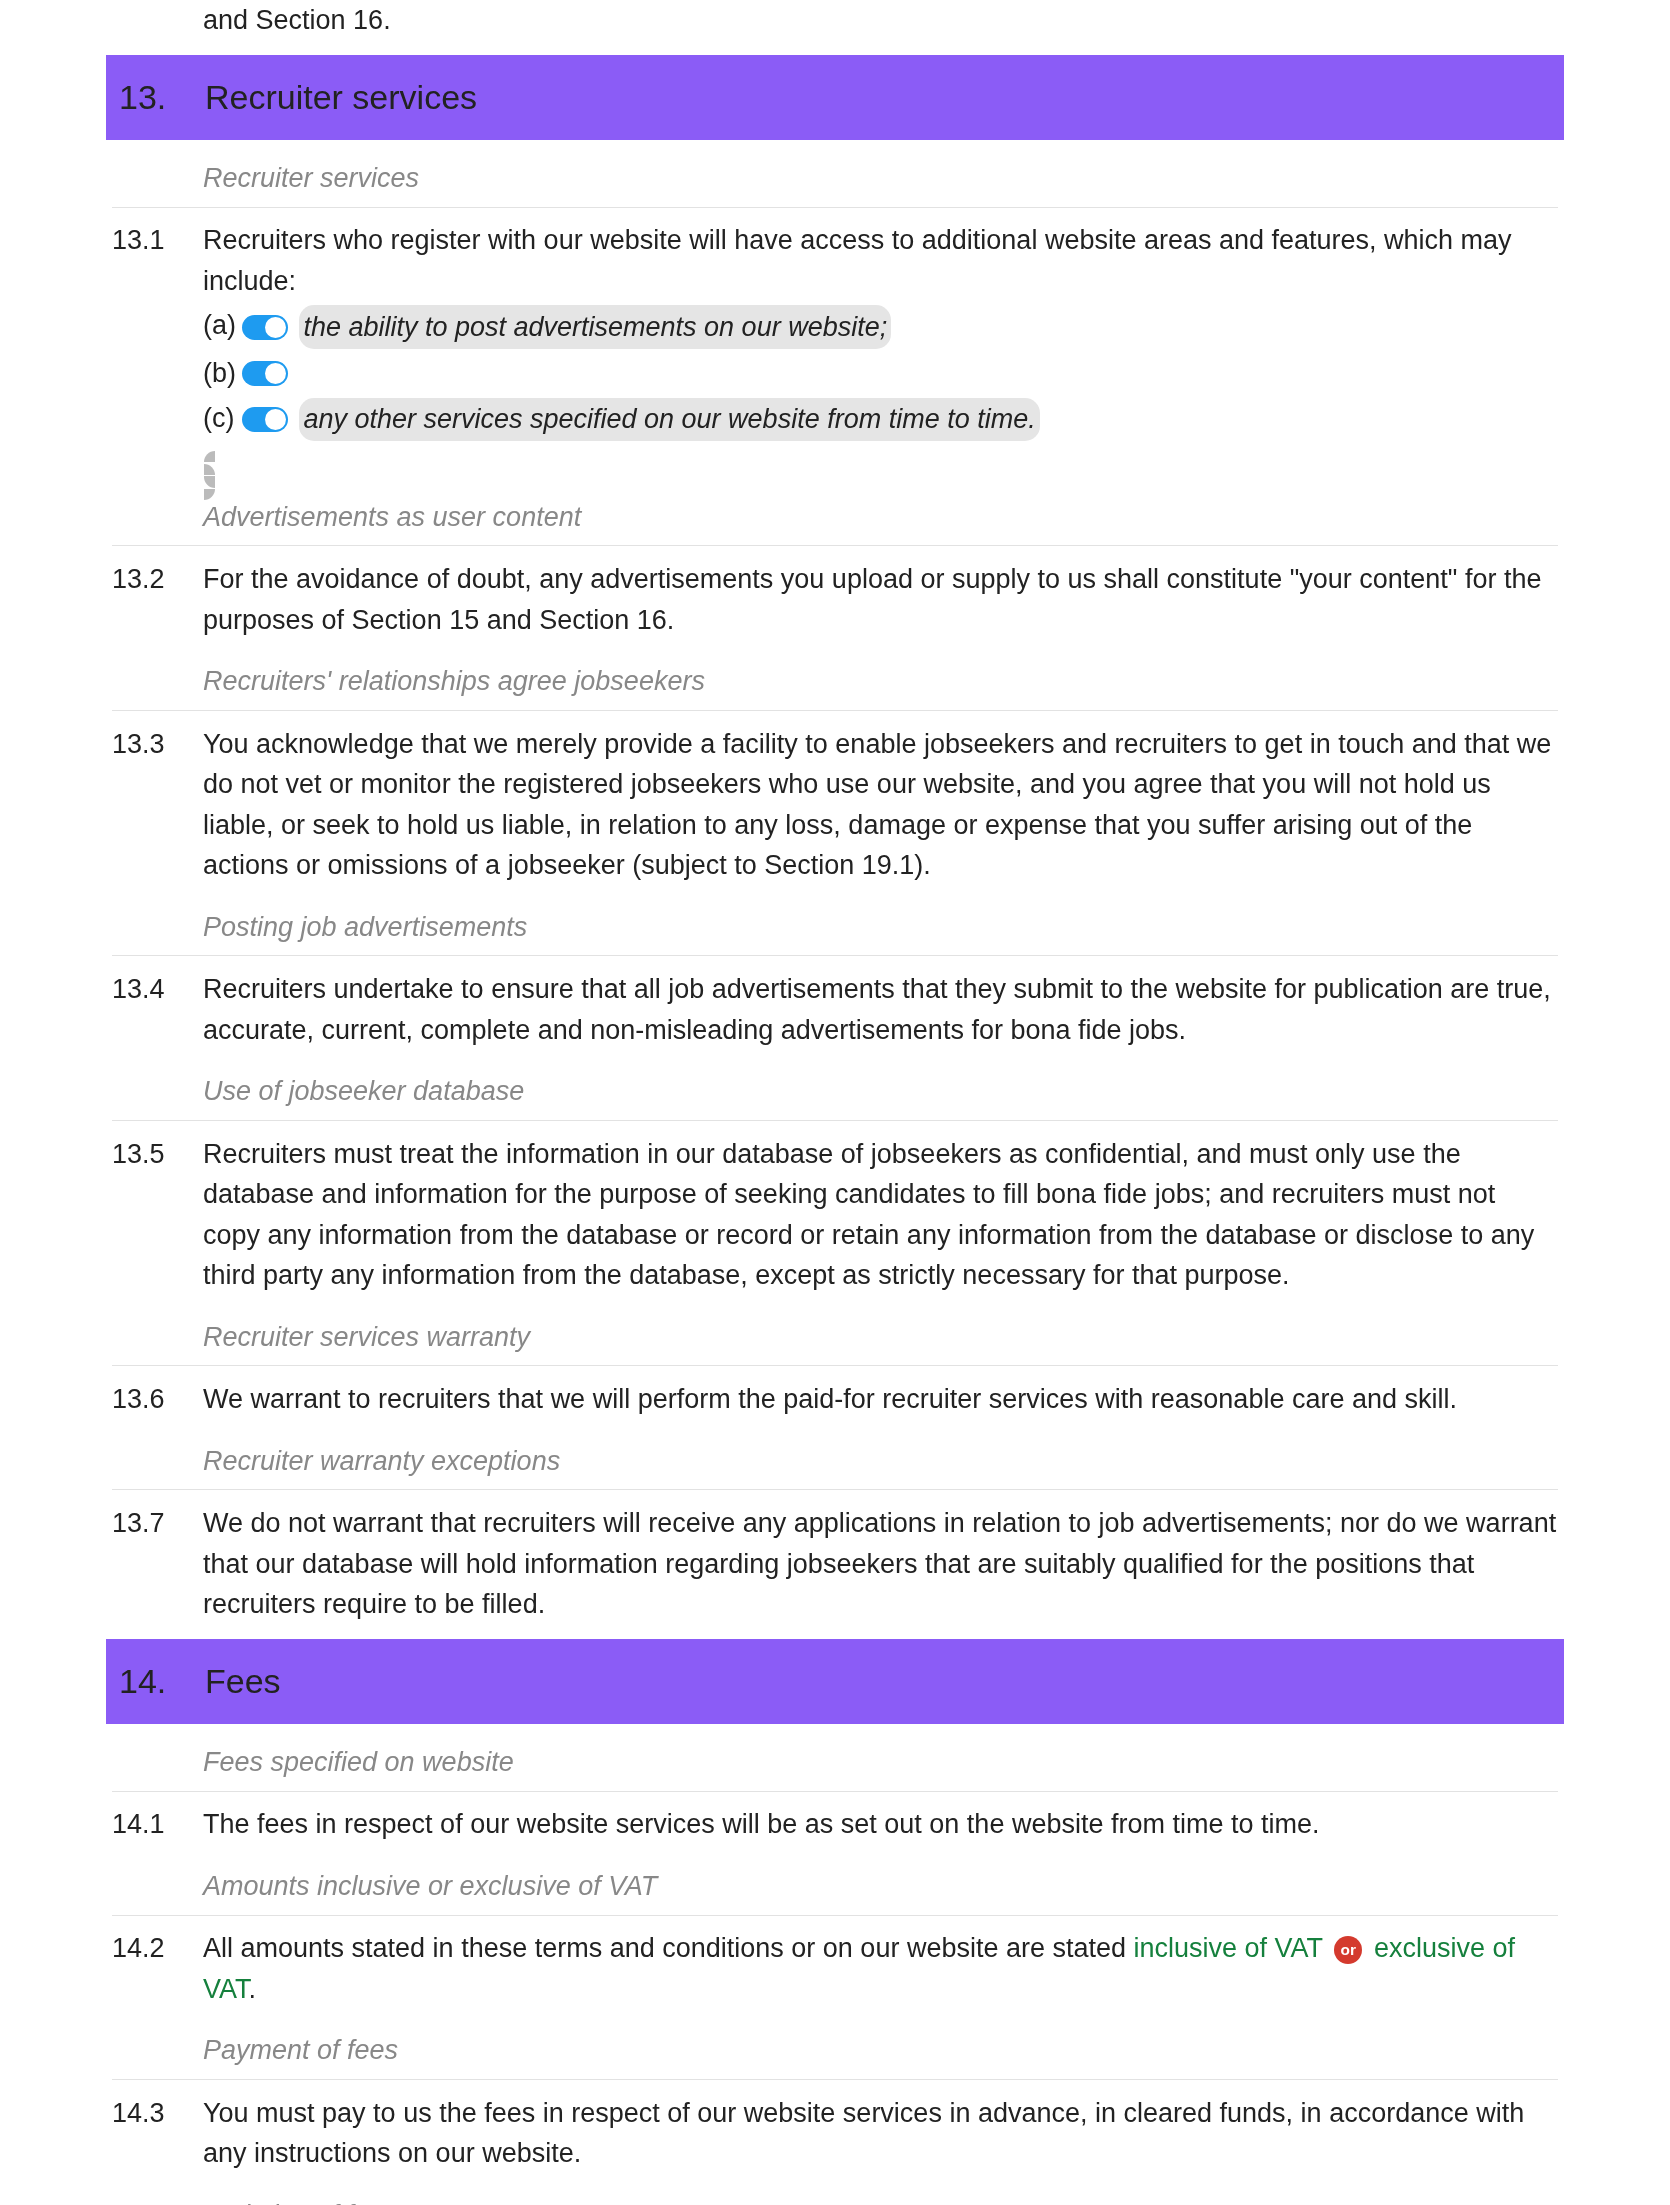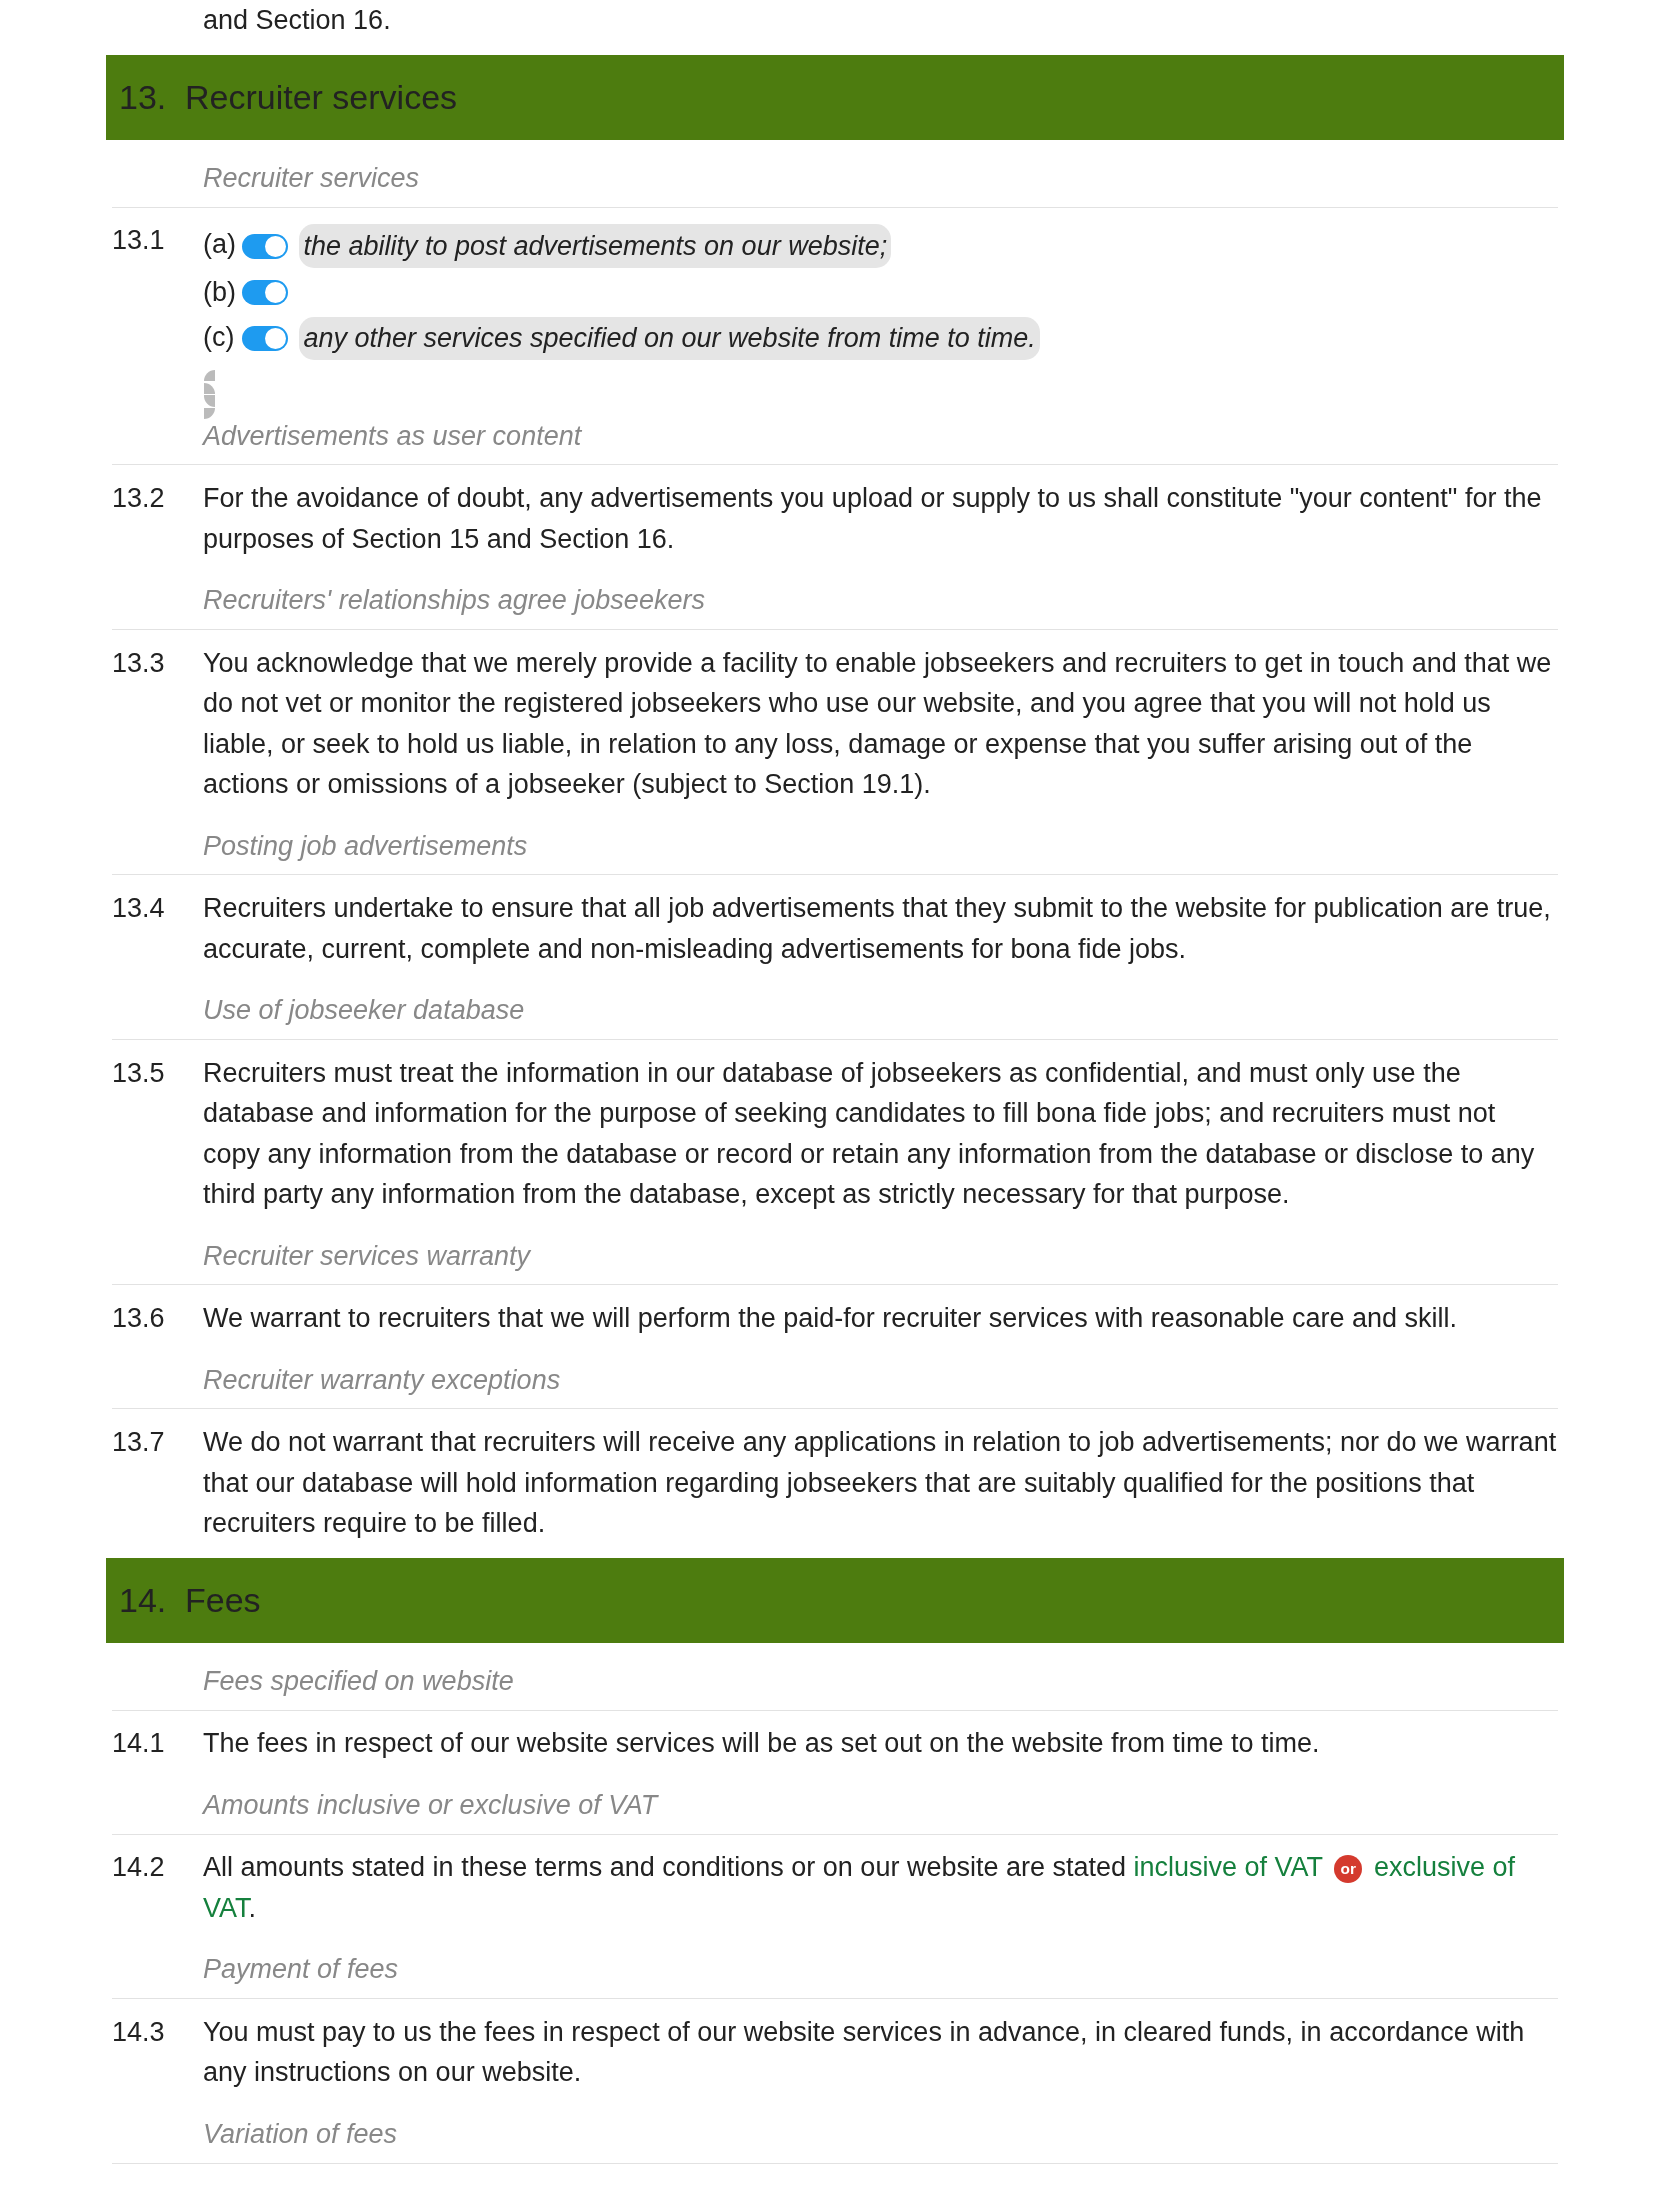--- a/index.html
+++ b/index.html
@@ -7,27 +7,27 @@
     font-family: -apple-system, BlinkMacSystemFont, "Segoe UI", Helvetica, Arial, sans-serif;
     font-size: 27px;
     line-height: 1.5;
     color: #222;
     background: #fff;
     width: 1670px;
     padding: 0 112px 42px 112px;
   }
   .frag { padding-left: 91px; padding-bottom: 14px; }
   .section-heading {
-    background: #4d7c0f;
+    background: #8b5cf6;
     padding: 17px 0 17px 12.6px;
     margin: 0 -5.6px 11.2px -5.6px;
     font-size: 34px;
     font-weight: 500;
     display: flex;
-    gap: 17px;
+    gap: 37px;
   }
   .section-heading .num { min-width: 49px; }
   .subtitle {
     font-style: italic;
     color: #888;
     padding: 7px 0 8.4px 91px;
     border-bottom: 0.7px solid #e2e2e2;
     margin-bottom: 12.6px;
   }
   .clause { display: flex; margin-bottom: 14px; }
@@ -71,20 +71,21 @@
 <div class="section-heading">
   <span class="num">13.</span>
   <span>Recruiter services</span>
 </div>
 
 <div class="subtitle">Recruiter services</div>
 
 <div class="clause">
   <div class="cnum">13.1</div>
   <div class="cbody">
+    <div>Recruiters who register with our website will have access to additional website areas and features, which may include:</div>
 
     <div class="listline">
       <span class="letter">(a)</span>
       <span class="lbody">
         <span class="toggle"></span>
         <span class="hl">the ability to post advertisements on our website;</span>
       </span>
     </div>
     <div class="listline">
       <span class="letter">(b)</span>

